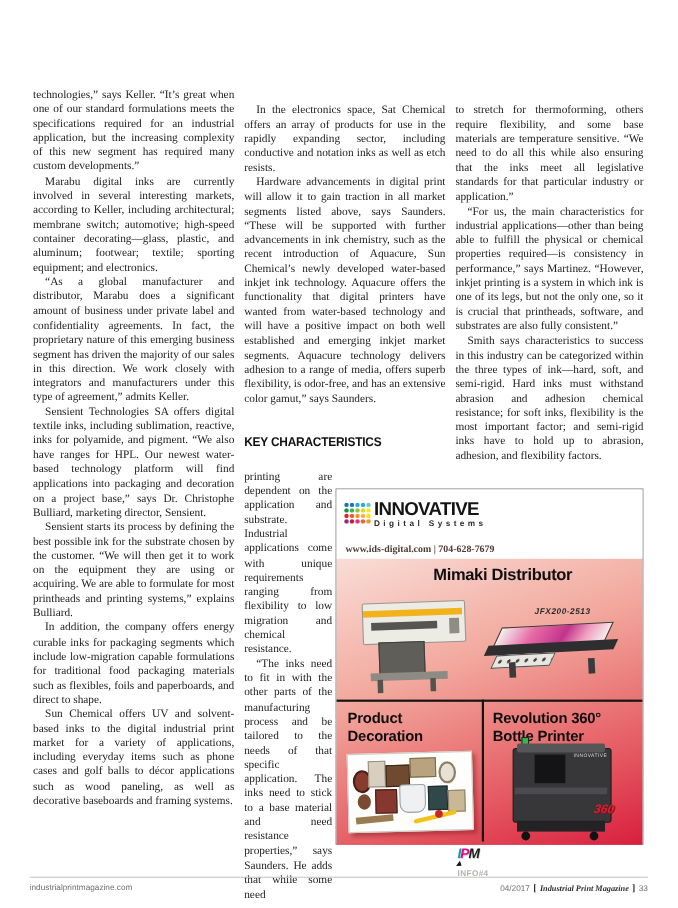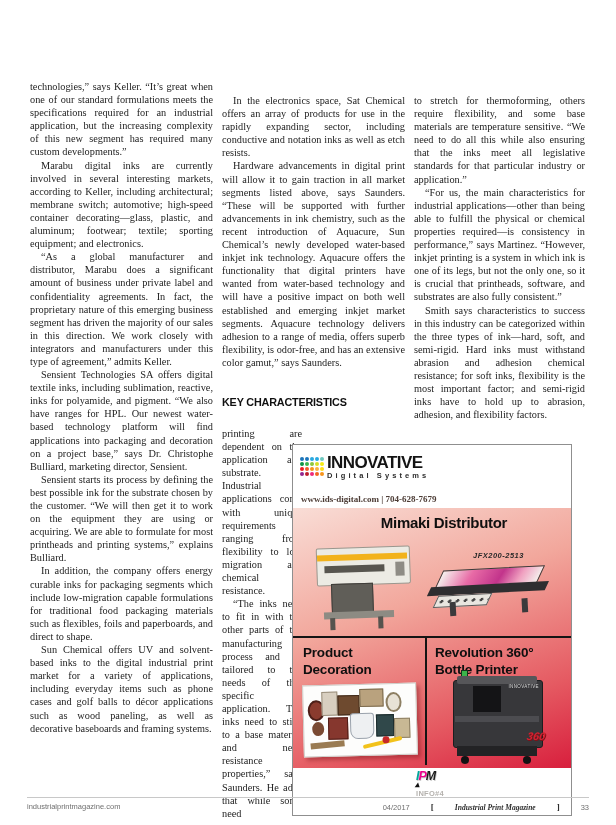--- a/index.html
+++ b/index.html
@@ -8,21 +8,21 @@
   .col { position:absolute; }
   .para { margin:0; font-size:10.3px; line-height:13.1px; text-align:justify; color:#1c1c1c; }
   .indent { text-indent:11px; }
   .key-heading { position:absolute; margin:0; font-family:"Liberation Sans", sans-serif;
                  font-weight:700; font-size:11.5px; color:#101010; letter-spacing:-0.2px;
                  transform:scaleX(0.94); transform-origin:left; }
   .ink-line { position:absolute; font-size:10.3px; line-height:13.1px; color:#1c1c1c;
               text-align:justify; text-align-last:justify; }
 
   
-  .ad { position:absolute; left:292px; top:444px; width:280px; height:372px;
+  .ad { position:absolute; left:305px; top:444px; width:280px; height:324px;
         border:1px solid #8f8f8f; background:#ffffff; box-sizing:border-box;
         font-family:"Liberation Sans", sans-serif; }
   .ad-top { position:absolute; left:0; top:0; width:100%; height:63px; background:#fff; }
   .logo { position:absolute; left:7px; top:9px; display:flex; align-items:flex-start; }
   .dots { width:24px; display:grid; grid-template-columns:repeat(5,4px); grid-gap:1px; margin-top:3px; }
   .dot { width:4px; height:4px; border-radius:50%; display:block; }
   .brand-text { margin-left:3px; }
   .brand { font-size:17px; font-weight:800; letter-spacing:-0.6px; color:#141414; line-height:17px; }
   .brand-sub { font-size:7.5px; font-weight:700; letter-spacing:3.1px; color:#2b2b2b; margin-top:0px; }
   .contact { position:absolute; left:8px; top:49px; font-family:"Liberation Serif", serif;
@@ -93,21 +93,21 @@
   .cursor-icon { display:inline-block; width:0; height:0; border-left:4px solid #111;
                  border-top:3px solid transparent; border-bottom:3px solid transparent;
                  transform:rotate(35deg); margin-left:-3px; margin-right:2px; }
   .ipm-info { font-size:7.5px; font-weight:700; color:#b5b2ae; letter-spacing:0.3px; }
 
   
   .footer-rule { position:absolute; left:27px; right:27px; top:797px; height:1px; background:#c8c8c8; }
   .footer-left { position:absolute; left:27px; top:802px; font-family:"Liberation Sans", sans-serif;
                  font-size:7.5px; color:#6f6f6f; }
   .footer-right { position:absolute; right:27px; top:802px; font-family:"Liberation Sans", sans-serif;
-                  font-size:7.5px; color:#6f6f6f; display:flex; align-items:baseline; gap:21px; }
+                  font-size:7.5px; color:#6f6f6f; display:flex; align-items:baseline; gap:3px; }
   .mag-bracket { font-family:"Liberation Serif", serif; font-weight:700; color:#2e2e2e; font-size:9px; }
   .mag-name { font-family:"Liberation Serif", serif; font-weight:700; font-style:italic; color:#2e2e2e; }
 </style>
 </head>
 <body>
 
 <div class="page">
 
   <div class="col" style="left:30px; top:80px; width:183px;">
     <p class="para">technologies,” says Keller. “It’s great when one of our standard formulations meets the specifications required for an industrial application, but the increasing complexity of this new segment has required many custom developments.”</p>

